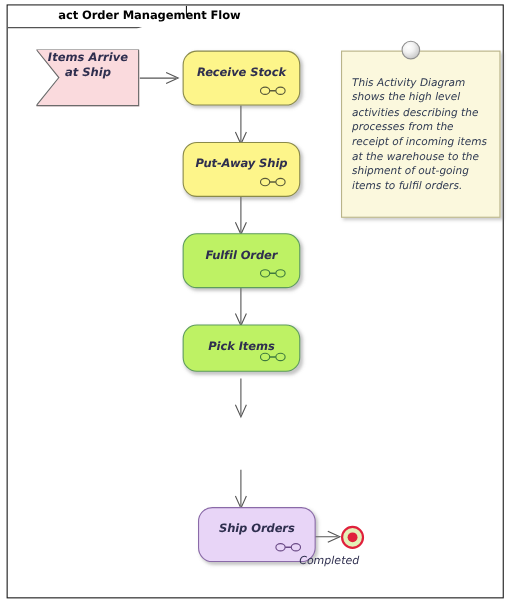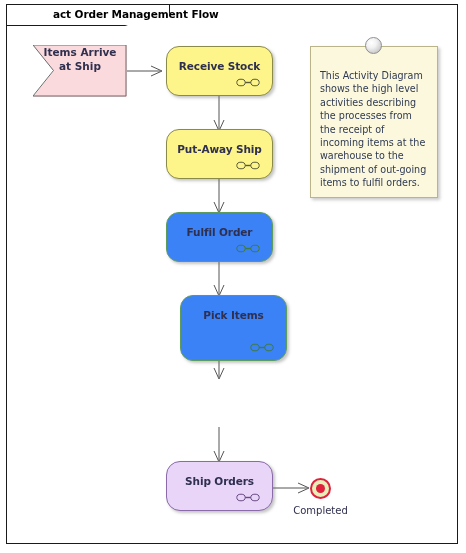--- a/index.html
+++ b/index.html
@@ -61,20 +61,21 @@
     letter-spacing: -0.1px;
     margin-left: 39px;
   }
 
   
   #canvas {
     position: absolute;
     left: 0; top: 0;
     width: 452px;
     height: 540px;
+    font-style: italic;
   }
 
   
   .activity-node {
     position: absolute;
     border: 1px solid #6b6b6b;
     border-radius: 13px;
     box-sizing: border-box;
     box-shadow: 2px 2px 3px rgba(120,120,120,0.42);
   }
@@ -83,21 +84,21 @@
     left: 0;
     right: 0;
     top: 13px;
     text-align: center;
     font-size: 10.5px;
     font-weight: bold;
     color: #2f2f4f;
     letter-spacing: -0.1px;
   }
   .node-yellow { background: #fdf58a; border-color: #8a8a4a; }
-  .node-green  { background: #3b82f6; border-color: #5e9c5e; }
+  .node-green  { background: #bef264; border-color: #5e9c5e; }
   .node-purple { background: #e8d5f7; border-color: #8a6aa8; }
 
   
   .hier-icon {
     position: absolute;
     right: 12px;
     bottom: 8px;
     width: 24px;
     height: 9px;
   }
@@ -163,21 +164,21 @@
     top: 50%;
     width: 9px;
     height: 9px;
     margin-left: -4.5px;
     margin-top: -4.5px;
     border-radius: 50%;
     background: #e0203c;
   }
   #final-label {
     position: absolute;
-    text-align: center;
+    text-align: left;
     font-size: 10px;
     color: #2f2f4f;
     white-space: nowrap;
   }
 
   
   #connectors {
     position: absolute;
     left: 0; top: 0;
     width: 452px;
@@ -255,43 +256,43 @@
 
     <div class="activity-node node-green" style="left:159px; top:207px; width:107px; height:50px;">
       <div class="activity-label">Fulfil Order</div>
       <svg class="hier-icon" viewBox="0 0 24 9">
         <ellipse cx="5" cy="4.5" rx="4.2" ry="3.3" fill="none" stroke="#3f7a3f" stroke-width="1"></ellipse>
         <ellipse cx="19" cy="4.5" rx="4.2" ry="3.3" fill="none" stroke="#3f7a3f" stroke-width="1"></ellipse>
         <line x1="9.2" y1="4.5" x2="14.8" y2="4.5" stroke="#3f7a3f" stroke-width="1.4"></line>
       </svg>
     </div>
 
-    <div class="activity-node node-green" style="left:159px; top:290px; width:107px; height:66px;margin-left:14px;">
+    <div class="activity-node node-green" style="left:159px; top:290px; width:107px; height:43px;">
       <div class="activity-label">Pick Items</div>
       <svg class="hier-icon" viewBox="0 0 24 9">
         <ellipse cx="5" cy="4.5" rx="4.2" ry="3.3" fill="none" stroke="#3f7a3f" stroke-width="1"></ellipse>
         <ellipse cx="19" cy="4.5" rx="4.2" ry="3.3" fill="none" stroke="#3f7a3f" stroke-width="1"></ellipse>
         <line x1="9.2" y1="4.5" x2="14.8" y2="4.5" stroke="#3f7a3f" stroke-width="1.4"></line>
       </svg>
     </div>
 
 
-    <div class="activity-node node-purple" style="left:159px; top:456px; width:107px; height:50px;border-radius:14px;">
+    <div class="activity-node node-purple" style="left:173px; top:456px; width:107px; height:50px;">
       <div class="activity-label">Ship Orders</div>
       <svg class="hier-icon" viewBox="0 0 24 9">
         <ellipse cx="5" cy="4.5" rx="4.2" ry="3.3" fill="none" stroke="#6a4a86" stroke-width="1"></ellipse>
         <ellipse cx="19" cy="4.5" rx="4.2" ry="3.3" fill="none" stroke="#6a4a86" stroke-width="1"></ellipse>
         <line x1="9.2" y1="4.5" x2="14.8" y2="4.5" stroke="#6a4a86" stroke-width="1.4"></line>
       </svg>
     </div>
 
     <div id="final-node" style="left:303px; top:473px;">
       <div id="final-node-dot"></div>
     </div>
     <div id="final-label" style="left:265px; top:500px; width:97px;">Completed</div>
 
-    <div id="note-shape" style="left:303px; top:41px; width:128px; height:152px;">
+    <div id="note-shape" style="left:303px; top:41px; width:145px; height:152px;">
       <div id="note-text">This Activity Diagram shows the high level activities describing the processes from the receipt of incoming items at the warehouse to the shipment of out-going items to fulfil orders.</div>
     </div>
     <div id="note-pin" style="left:358px; top:32px;"></div>
 
   </div>
 </div>
 
 </body></html>

